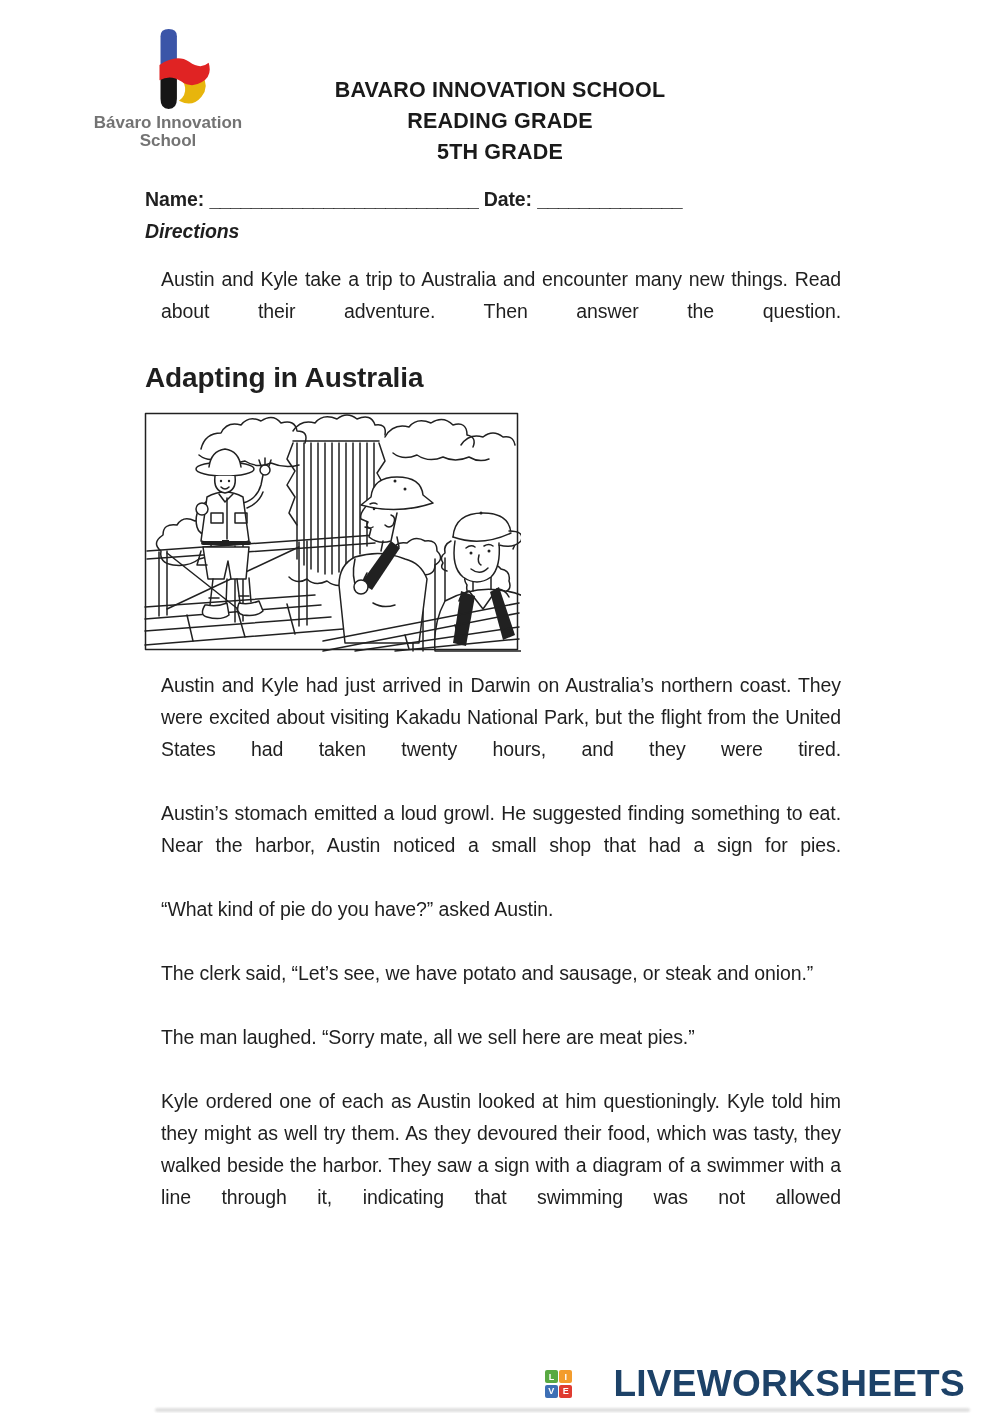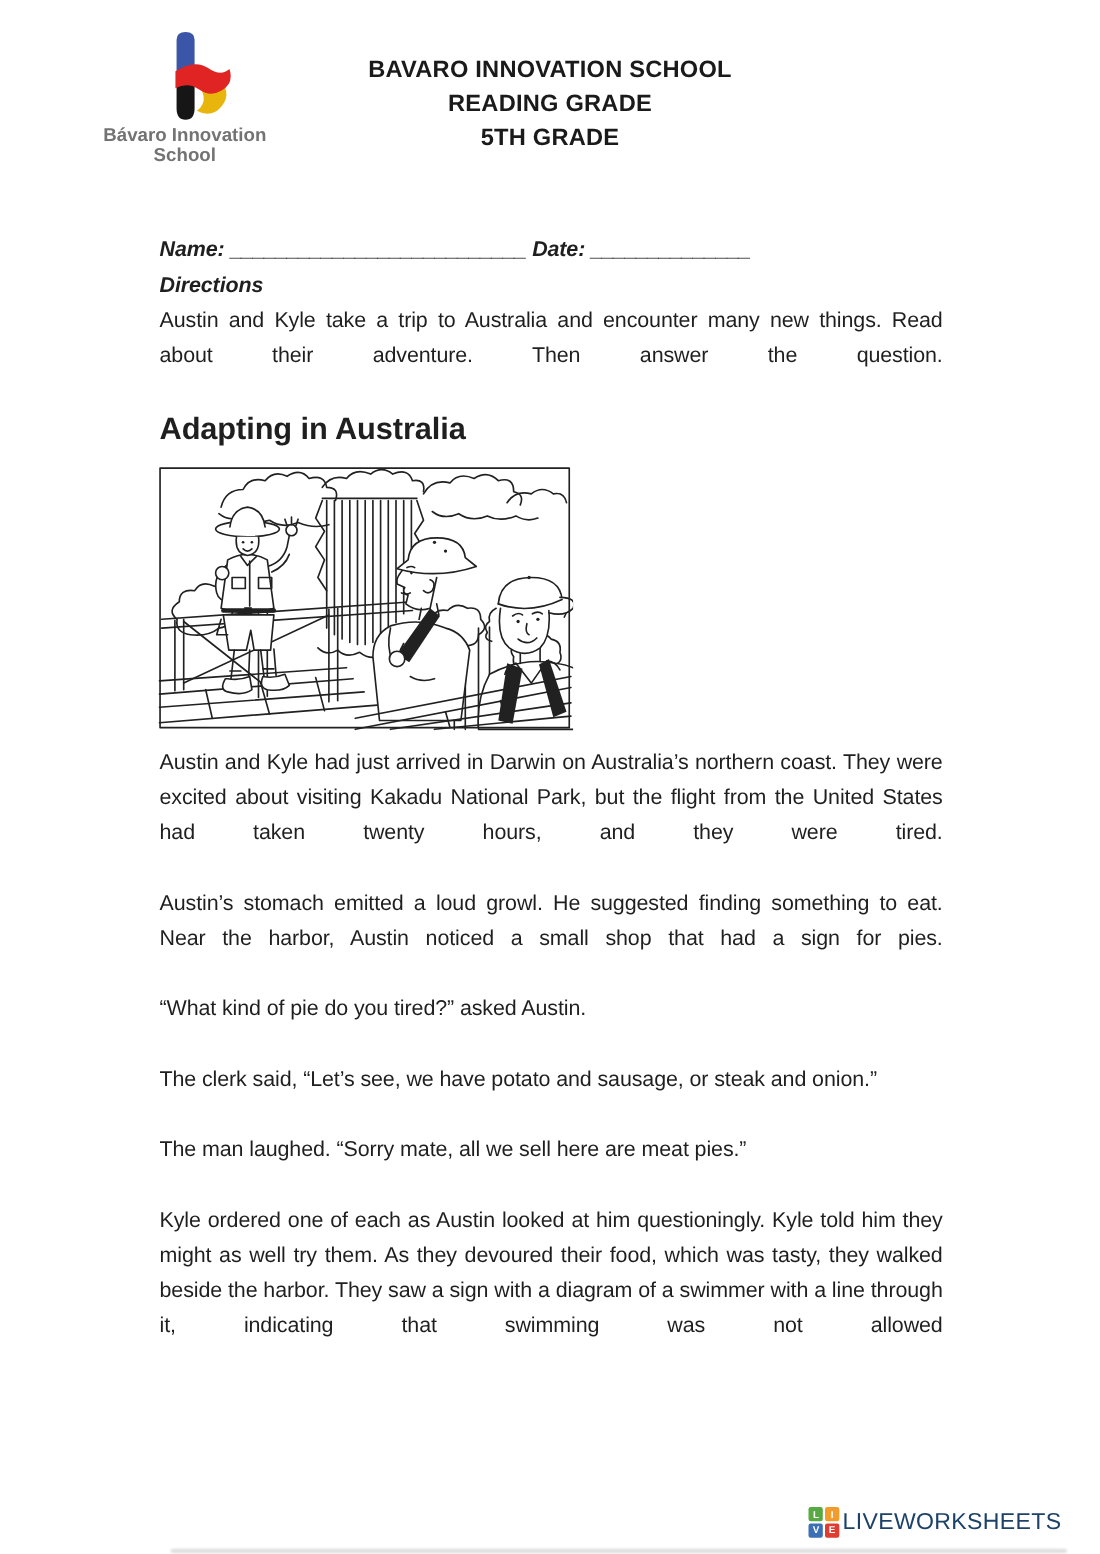--- a/index.html
+++ b/index.html
@@ -13,51 +13,51 @@
     overflow:hidden;
   }
   
   .logo-glyph{position:absolute;left:150px;top:28px;width:62px;height:84px;}
   .logo-text{
     position:absolute;left:80px;top:114px;width:176px;
     text-align:center;font-weight:700;font-size:17px;line-height:18px;
   }
   
   .title-block{
-    position:absolute;left:0;top:48px;width:1000px;
+    position:absolute;left:0;top:75px;width:1000px;
     text-align:center;font-size:21.5px;font-weight:600;line-height:31px;
     color:#1a1a1a;letter-spacing:.2px;
   }
   
   .content{
     position:absolute;left:145px;top:183px;width:712px;
     font-size:19.5px;line-height:32px;letter-spacing:-.1px;
   }
-  .name-row{font-style:italic;font-weight:700;white-space:nowrap;margin-top:28px;}
+  .name-row{font-weight:700;white-space:nowrap;}
   .blank{font-weight:700;letter-spacing:-.5px;}
   .directions-label{font-style:italic;font-weight:700;}
-  .para{margin:0;text-align:justify;}
+  .para{margin:16px;text-align:justify;}
   .para.jj{text-align-last:justify;}
   .para.single{text-align:left;}
   .story-heading{font-weight:700;font-size:28px;margin:36px 0 0 0;line-height:30px;}
   .illustration-wrap{margin:8px 0 0 -2px;width:378px;height:252px;}
   .story .para + .para{margin-top:32px;}
   .story{margin-top:12px;}
   
   .footer-brand{
     position:absolute;right:35px;top:1370px;
     display:flex;align-items:center;gap:3px;
   }
   .lw-grid{display:grid;grid-template-columns:13px 13px;grid-template-rows:13px 13px;gap:1.5px;}
   .lw-sq{
     display:flex;align-items:center;justify-content:center;
     color:#fff;font-size:9px;font-weight:700;border-radius:2px;
     font-family:"Liberation Sans",sans-serif;
   }
-  .lw-word{font-size:21px;font-weight:400;letter-spacing:.3px;line-height:28px;}
+  .lw-word{font-size:37px;font-weight:700;letter-spacing:.3px;line-height:28px;margin-left:38px;}
   .bottom-smudge{
     position:absolute;left:155px;right:30px;bottom:1px;height:4px;
     background:#c7c7c7;opacity:.55;filter:blur(1px);border-radius:2px;
   }
   svg.lineart *{vector-effect:non-scaling-stroke;}
 </style>
 </head>
 <body>
 
 <div class="page">
@@ -202,21 +202,21 @@
           <path d="M262,234 l4,14 M312,224 l4,14"></path>
         </g>
 
         <rect x="2.5" y="12.5" width="372" height="236"></rect>
       </svg>
     </div>
 
     <div class="story">
       <p class="para jj">Austin and Kyle had just arrived in Darwin on Australia’s northern coast. They were excited about visiting Kakadu National Park, but the flight from the United States had taken twenty hours, and they were tired.</p>
       <p class="para jj">Austin’s stomach emitted a loud growl. He suggested finding something to eat. Near the harbor, Austin noticed a small shop that had a sign for pies.</p>
-      <p class="para single">“What kind of pie do you tired?” asked Austin.</p>
+      <p class="para single">“What kind of pie do you have?” asked Austin.</p>
       <p class="para single">The clerk said, “Let’s see, we have potato and sausage, or steak and onion.”</p>
       <p class="para single">The man laughed. “Sorry mate, all we sell here are meat pies.”</p>
       <p class="para jj">Kyle ordered one of each as Austin looked at him questioningly. Kyle told him they might as well try them. As they devoured their food, which was tasty, they walked beside the harbor. They saw a sign with a diagram of a swimmer with a line through it, indicating that swimming was not allowed</p>
     </div>
   </div>
 
   <div class="footer-brand">
     <div class="lw-grid">
       <span class="lw-sq" style="background-color: rgb(88, 169, 66);">L</span>
       <span class="lw-sq" style="background-color: rgb(243, 156, 44);">I</span>

